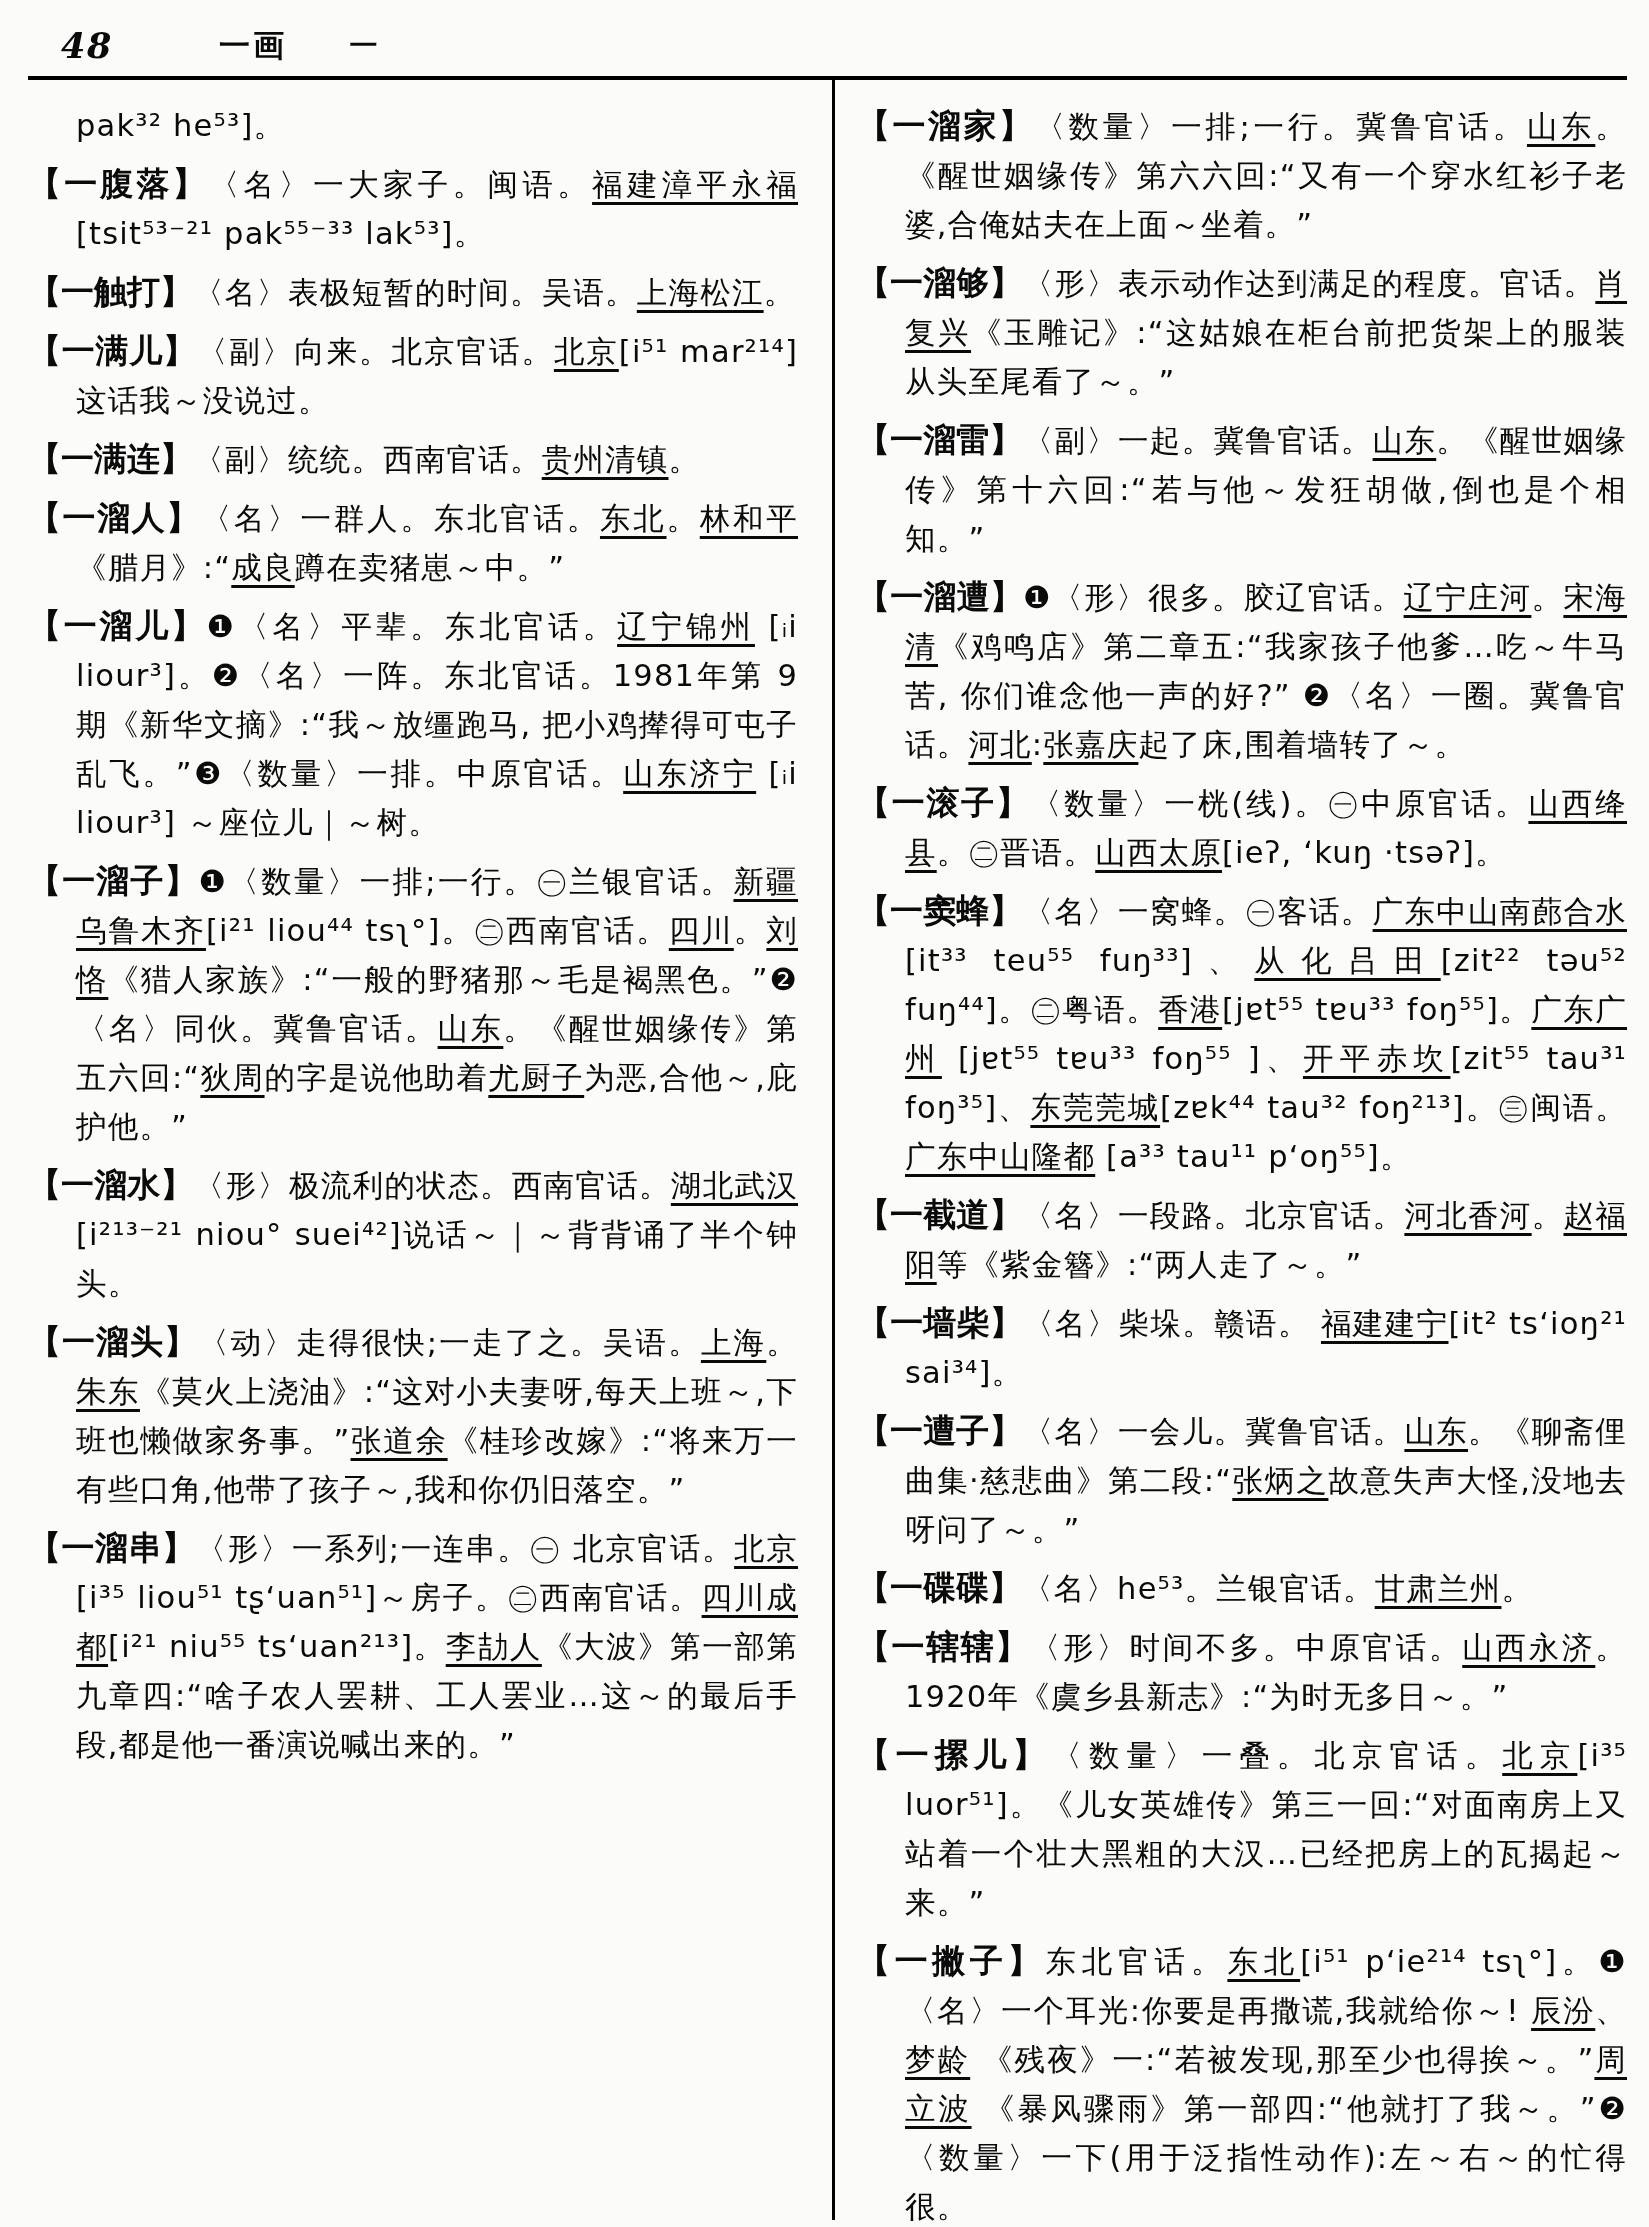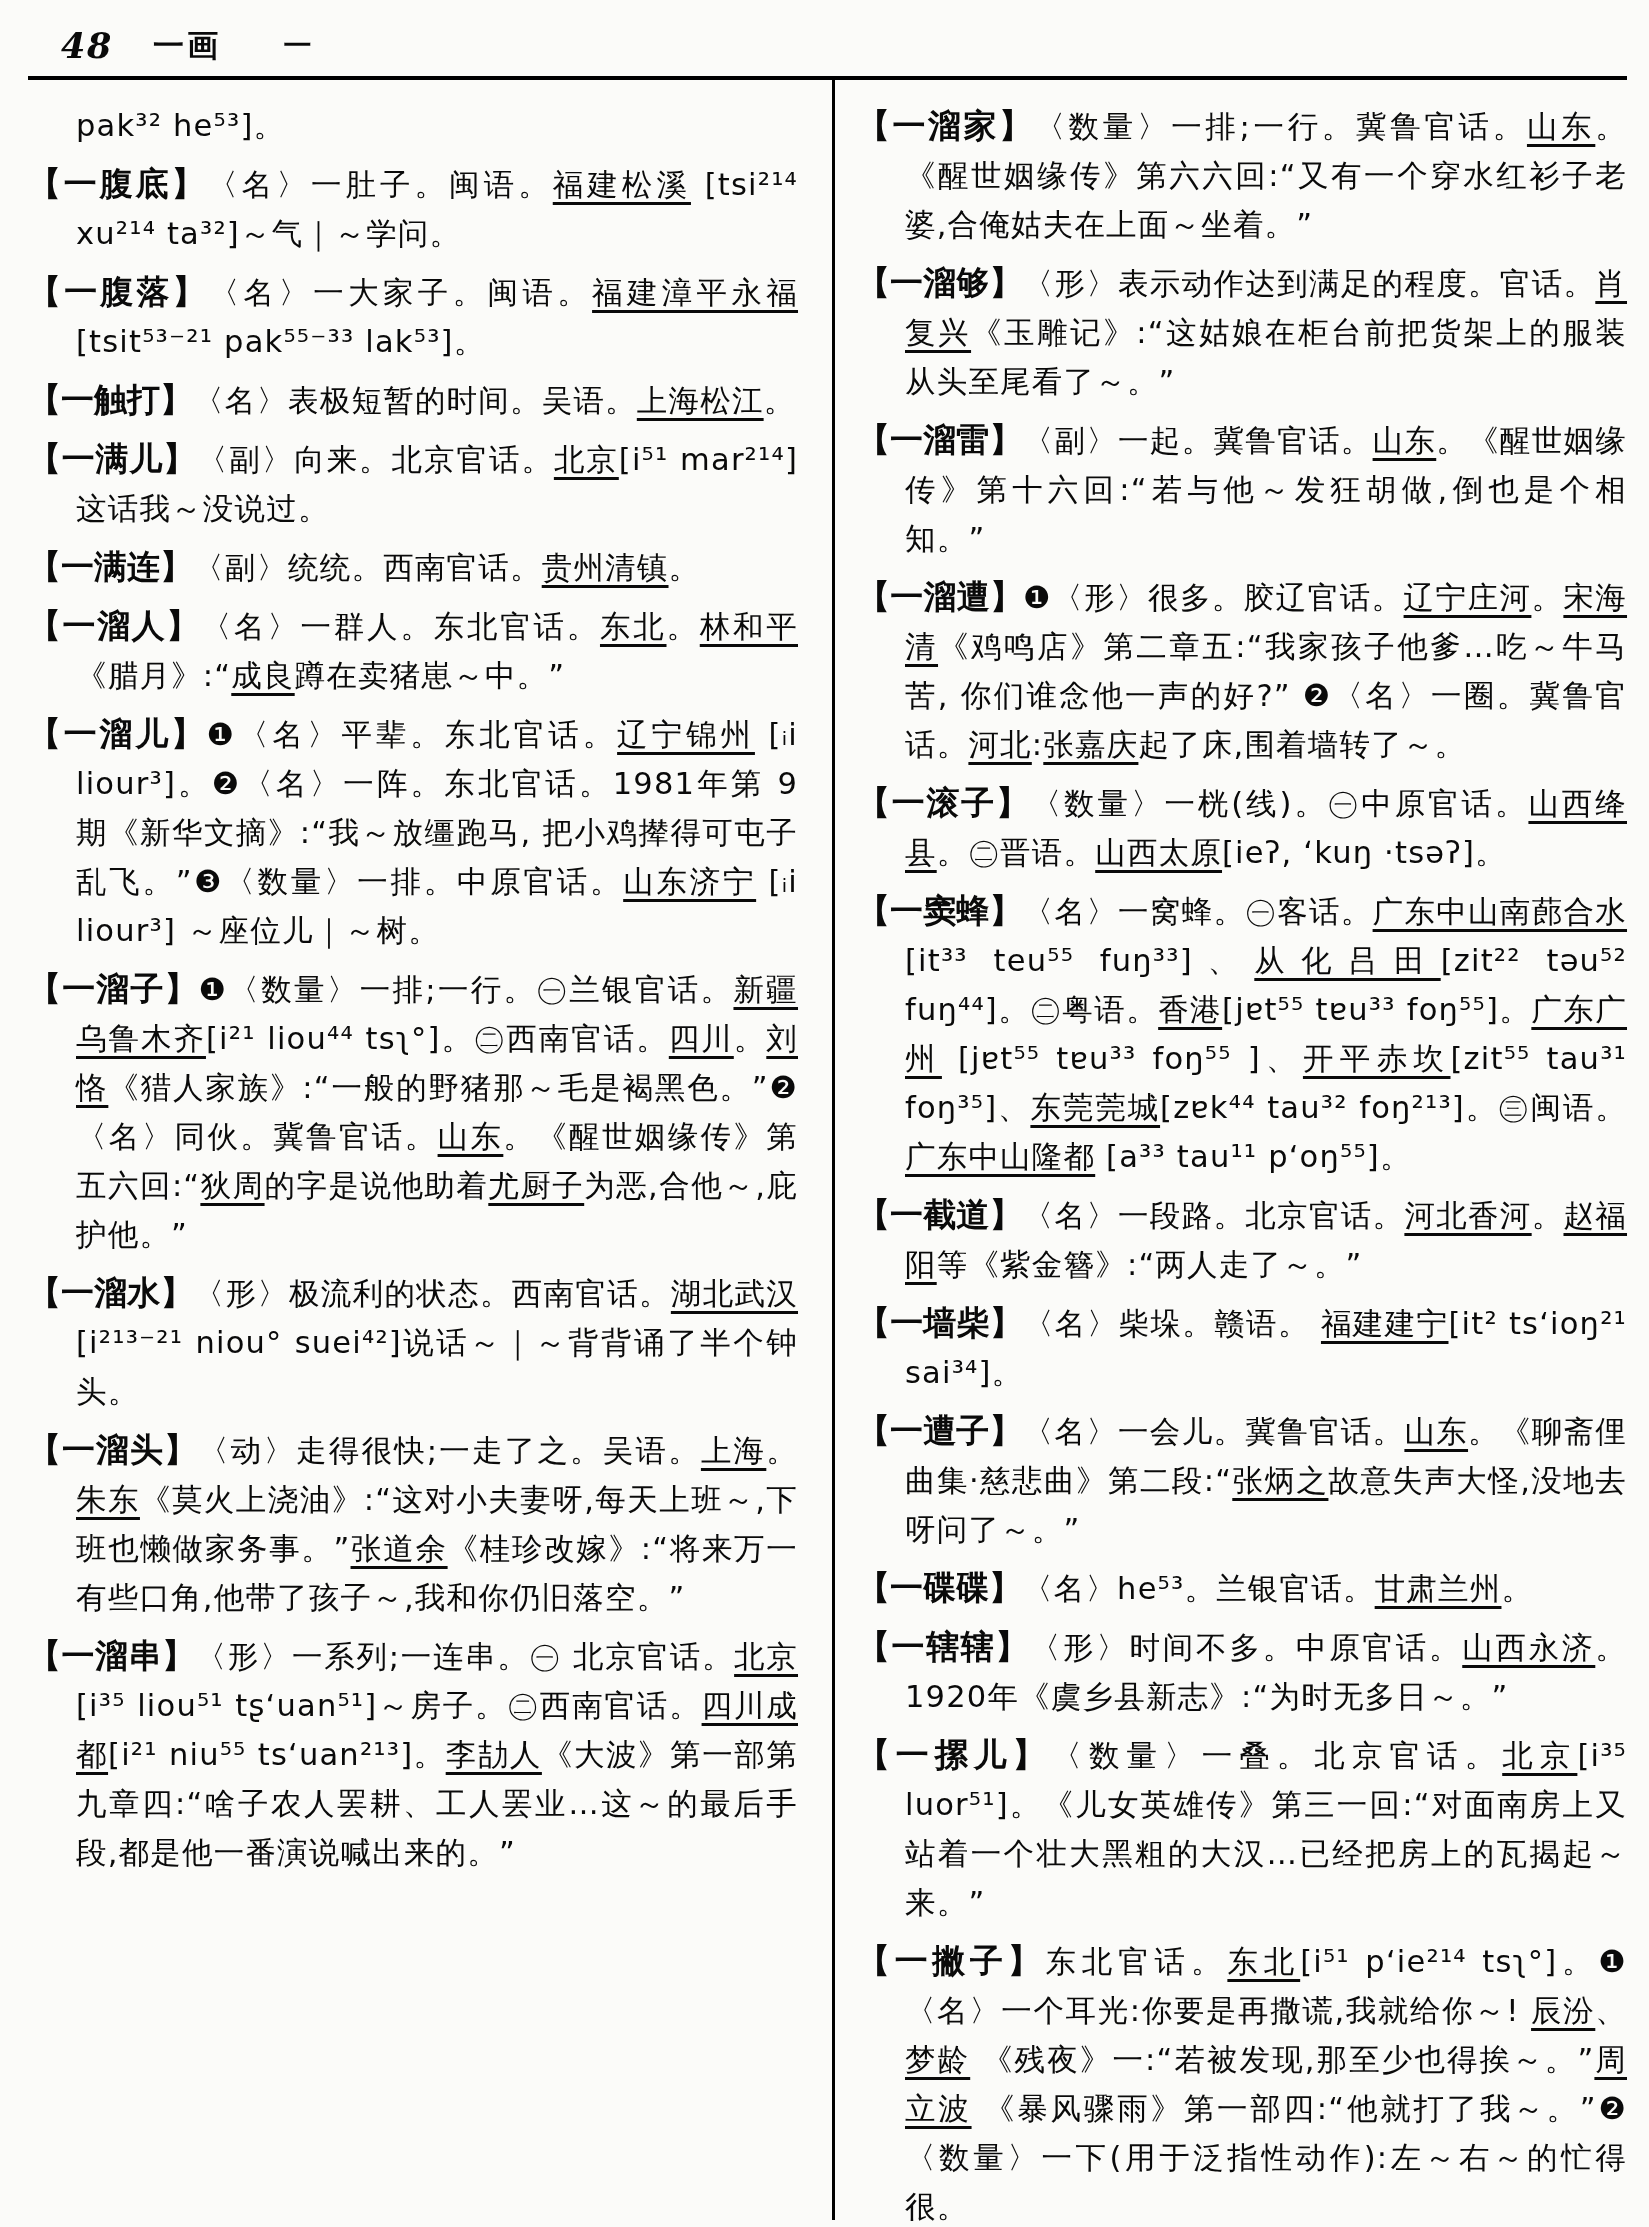--- a/index.html
+++ b/index.html
@@ -12,21 +12,21 @@
   .page{position:absolute;inset:0;padding:15px 23px 0 28px;box-sizing:border-box;}
   .header{
     height:61px;display:flex;align-items:center;
     border-bottom:4.1px solid #000;
     padding-left:33px;
   }
   .page-num{
     font-family:"DejaVu Serif",serif;font-style:italic;font-weight:bold;
     font-size:35px;letter-spacing:1.6px;
   }
-  .stroke-section{font-weight:bold;font-size:31px;margin-left:40px;letter-spacing:3.3px;}
+  .stroke-section{font-weight:bold;font-size:31px;margin-left:106px;letter-spacing:3.3px;}
   .radical{font-weight:bold;font-size:28px;margin-left:62px;}
   .cols{display:flex;margin-top:21.4px;}
   .col{width:780px;}
   .col + .col{margin-left:59px;}
   .divider{
     position:absolute;left:832px;top:79px;bottom:6.6px;width:2.5px;background:#000;
   }
   .entry{
     font-size:30.5px;line-height:49px;letter-spacing:1.2px;
     text-align:justify;text-justify:inter-character;
@@ -46,21 +46,20 @@
 
 <div class="page">
   <div class="header">
     <span class="page-num">48</span>
     <span class="stroke-section">一画</span>
     <span class="radical">一</span>
   </div>
   <div class="cols">
     <div class="col" id="col-left">
         <div class="entry cont"><span>pak³² he⁵³]。</span></div>
-        <div class="entry"><span class="head">【一腹底】</span><span>〈名〉一肚子。闽语。</span><span class="u">福建松溪</span><span> [tsi²¹⁴ xu²¹⁴ ta³²]～气｜～学问。</span></div>
         <div class="entry"><span class="head">【一腹落】</span><span>〈名〉一大家子。闽语。</span><span class="u">福建漳平永福</span><span> [tsit⁵³⁻²¹ pak⁵⁵⁻³³ lak⁵³]。</span></div>
         <div class="entry"><span class="head">【一触打】</span><span>〈名〉表极短暂的时间。吴语。</span><span class="u">上海松江</span><span>。</span></div>
         <div class="entry"><span class="head">【一满儿】</span><span>〈副〉向来。北京官话。</span><span class="u">北京</span><span>[i⁵¹ mar²¹⁴] 这话我～没说过。</span></div>
         <div class="entry"><span class="head">【一满连】</span><span>〈副〉统统。西南官话。</span><span class="u">贵州清镇</span><span>。</span></div>
         <div class="entry"><span class="head">【一溜人】</span><span>〈名〉一群人。东北官话。</span><span class="u">东北</span><span>。</span><span class="u">林和平</span><span> 《腊月》:“</span><span class="u">成良</span><span>蹲在卖猪崽～中。”</span></div>
         <div class="entry"><span class="head">【一溜儿】</span><span>❶〈名〉平辈。东北官话。</span><span class="u">辽宁锦州</span><span> [ᵢi liour³]。❷〈名〉一阵。东北官话。1981年第 9 期《新华文摘》:“我～放缰跑马, 把小鸡撵得可屯子乱飞。”❸〈数量〉一排。中原官话。</span><span class="u">山东济宁</span><span> [ᵢi liour³] ～座位儿｜～树。</span></div>
         <div class="entry"><span class="head">【一溜子】</span><span>❶〈数量〉一排;一行。㊀兰银官话。</span><span class="u">新疆乌鲁木齐</span><span>[i²¹ liou⁴⁴ tsʅ°]。㊁西南官话。</span><span class="u">四川</span><span>。</span><span class="u">刘恪</span><span>《猎人家族》:“一般的野猪那～毛是褐黑色。”❷〈名〉同伙。冀鲁官话。</span><span class="u">山东</span><span>。《醒世姻缘传》第五六回:“</span><span class="u">狄周</span><span>的字是说他助着</span><span class="u">尤厨子</span><span>为恶,合他～,庇护他。”</span></div>
         <div class="entry"><span class="head">【一溜水】</span><span>〈形〉极流利的状态。西南官话。</span><span class="u">湖北武汉</span><span> [i²¹³⁻²¹ niou° suei⁴²]说话～｜～背背诵了半个钟头。</span></div>
         <div class="entry"><span class="head">【一溜头】</span><span>〈动〉走得很快;一走了之。吴语。</span><span class="u">上海</span><span>。</span><span class="u">朱东</span><span>《莫火上浇油》:“这对小夫妻呀,每天上班～,下班也懒做家务事。”</span><span class="u">张道余</span><span>《桂珍改嫁》:“将来万一有些口角,他带了孩子～,我和你仍旧落空。”</span></div>
         <div class="entry"><span class="head">【一溜串】</span><span>〈形〉一系列;一连串。㊀ 北京官话。</span><span class="u">北京</span><span> [i³⁵ liou⁵¹ tʂ‘uan⁵¹]～房子。㊁西南官话。</span><span class="u">四川成都</span><span>[i²¹ niu⁵⁵ ts‘uan²¹³]。</span><span class="u">李劼人</span><span>《大波》第一部第九章四:“啥子农人罢耕、工人罢业…这～的最后手段,都是他一番演说喊出来的。”</span></div>

